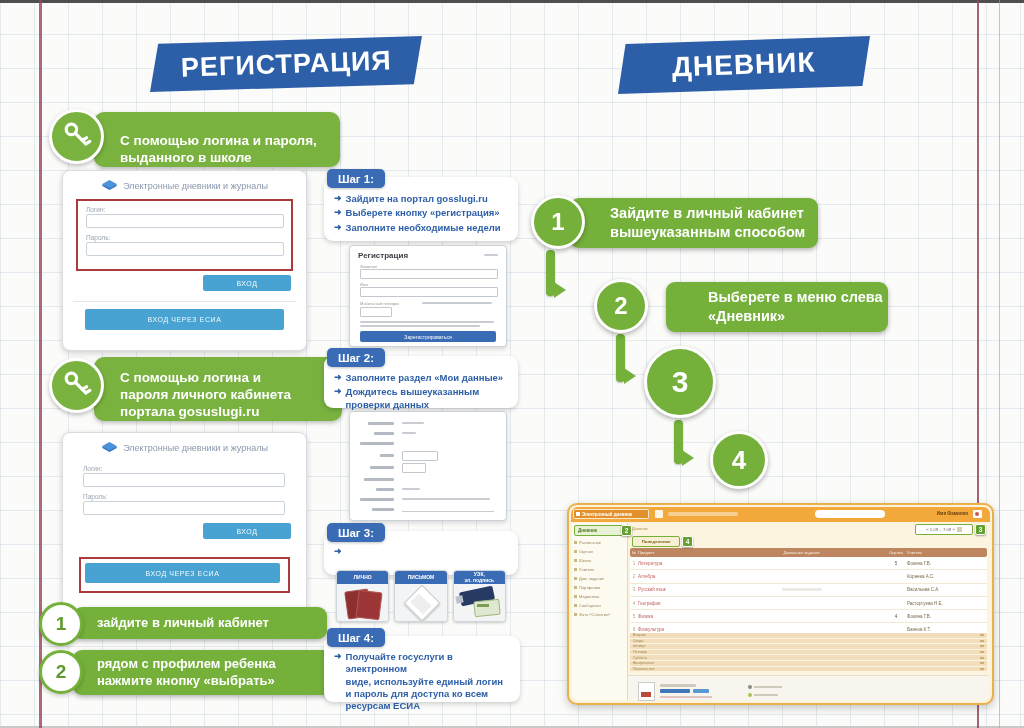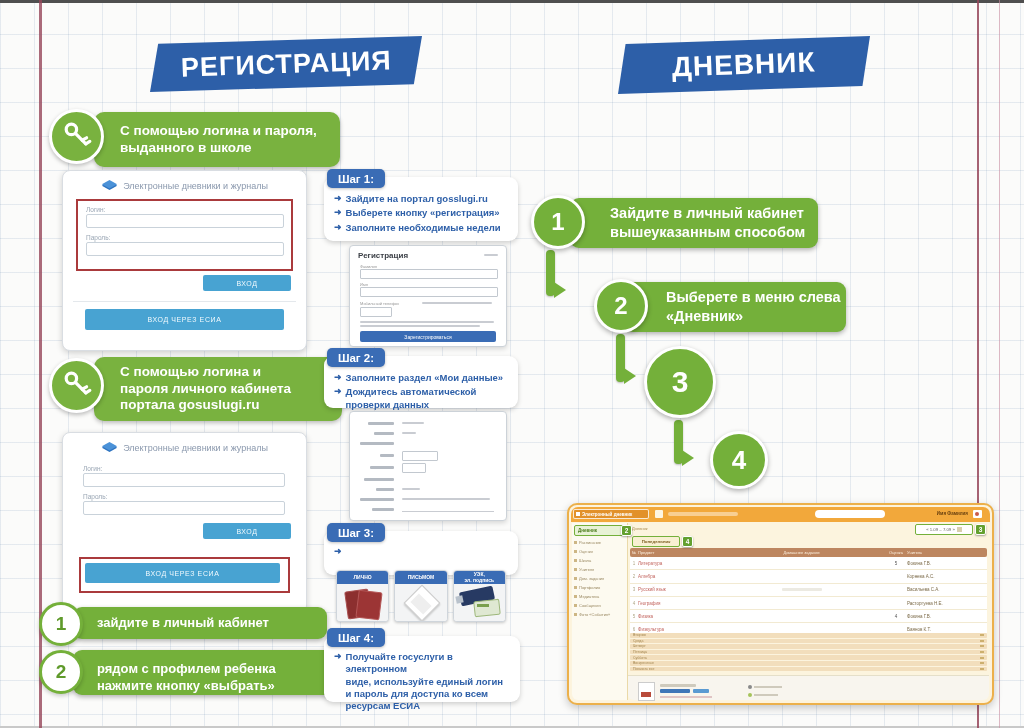--- a/index.html
+++ b/index.html
@@ -15,21 +15,21 @@
   .abs{position:absolute;}
   .pre{white-space:pre-line;}
   
   .topedge{left:0;top:0;width:1024px;height:3px;background:#4f4f4f;}
   .botedge{left:0;top:726px;width:1024px;height:2px;background:#c9c9c9;}
   .mline{top:0;height:728px;}
   
   .banner{background:#2d5fa8;color:#fff;font-weight:bold;display:flex;align-items:center;justify-content:center;letter-spacing:1px;clip-path:polygon(3% 14%,100% 0%,97% 86%,0% 100%);}
   .banner span{transform:rotate(-2deg);}
   
-  .gbox{background:#79b23f;border-radius:10px;color:#fff;font-weight:bold;box-shadow:0 2px 4px rgba(0,0,0,.25);display:flex;flex-direction:column;justify-content:center;}
+  .gbox{background:#79b23f;border-radius:10px;color:#fff;font-weight:bold;box-shadow:0 2px 4px rgba(0,0,0,.25);display:flex;flex-direction:column;justify-content:flex-end;}
   .kc{background:#79b23f;border:3px solid #fff;border-radius:50%;box-shadow:0 2px 4px rgba(0,0,0,.25);display:flex;align-items:center;justify-content:center;z-index:3;}
   .gcirc{background:#74b03a;border:3px solid #fff;border-radius:50%;box-shadow:0 2px 5px rgba(0,0,0,.3);color:#fff;font-weight:bold;display:flex;align-items:center;justify-content:center;z-index:3;}
   .wcirc{background:#fff;border:3px solid #74b03a;border-radius:50%;color:#5f9a2b;font-weight:bold;display:flex;align-items:center;justify-content:center;box-shadow:0 2px 4px rgba(0,0,0,.2);z-index:3;}
   .gbar{background:#74b03a;border-radius:9px;box-shadow:0 2px 5px rgba(0,0,0,.3);color:#fff;font-weight:bold;display:flex;flex-direction:column;justify-content:center;line-height:1.3;}
   
   .shot{background:#fff;border:1px solid #d9dde2;border-radius:8px;box-shadow:0 2px 6px rgba(0,0,0,.18);}
   .brandrow{position:absolute;left:0;right:0;display:flex;align-items:center;justify-content:center;gap:5px;color:#8a98ad;font-size:9px;}
   .rb{border:2px solid #aa3a3c;}
   .lbl{position:absolute;color:#9aa6b4;font-size:6.5px;}
   .inp{position:absolute;background:#fff;border:1px solid #c9d2da;border-radius:2px;height:12px;}
@@ -163,21 +163,21 @@
 
   <div class="abs wcirc" style="left:39px;top:602px;width:38px;height:38px;font-size:19px;">
     <span>1</span>
   </div>
   <div class="abs gbar" style="left:73px;top:607px;width:230px;height:32px;padding-left:24px;font-size:13px;">
     <span class="pre">зайдите в личный кабинет</span>
   </div>
   <div class="abs wcirc" style="left:39px;top:650px;width:38px;height:38px;font-size:19px;">
     <span>2</span>
   </div>
-  <div class="abs gbar" style="left:73px;top:650px;width:240px;height:45px;padding-left:24px;font-size:13px;justify-content:flex-end;">
+  <div class="abs gbar" style="left:73px;top:650px;width:240px;height:45px;padding-left:24px;font-size:13px;">
     <span class="pre">рядом с профилем ребенка
 нажмите кнопку «выбрать»</span>
   </div>
 
 
   <div class="abs tag" style="left:327px;top:169px;width:58px;height:19px;">Шаг 1:</div>
   <div class="abs scard" style="left:324px;top:177px;width:194px;height:64px;padding:16px 8px 4px 10px;box-sizing:border-box;">
     <div class="bullet">
         <span class="barrow">➜</span>
         <span class="pre">Зайдите на портал gosslugi.ru</span>
@@ -208,21 +208,21 @@
   </div>
 
   <div class="abs tag" style="left:327px;top:348px;width:58px;height:19px;">Шаг 2:</div>
   <div class="abs scard" style="left:324px;top:356px;width:194px;height:52px;padding:16px 8px 4px 10px;box-sizing:border-box;">
     <div class="bullet">
         <span class="barrow">➜</span>
         <span class="pre">Заполните раздел «Мои данные»</span>
       </div>
     <div class="bullet">
         <span class="barrow">➜</span>
-        <span class="pre">Дождитесь автоматической
+        <span class="pre">Дождитесь вышеуказанным
 проверки данных</span>
       </div>
   </div>
 
   <div class="abs mini" style="left:349px;top:411px;width:156px;height:108px;">
     <div class="glineL" style="left:18px;top:10px;width:26px;"></div>
       <div class="gline" style="left:52px;top:10px;width:22px;"></div>
     <div class="glineL" style="left:24px;top:20px;width:20px;"></div>
       <div class="gline" style="left:52px;top:20px;width:14px;"></div>
     <div class="glineL" style="left:10px;top:30px;width:34px;"></div>
@@ -297,21 +297,21 @@
 вышеуказанным способом</span>
   </div>
   <div class="abs arr" style="left:546px;top:250px;width:26px;height:52px;">
       <div class="vb" style="height:46px;"></div>
       <div class="hd" style="left:8px;top:32px;"></div>
     </div>
 
   <div class="abs gcirc" style="left:594px;top:279px;width:48px;height:48px;font-size:24px;">
       <span>2</span>
     </div>
-  <div class="abs gbar pre" style="left:624px;top:282px;width:222px;height:50px;padding-left:42px;font-size:14.5px;box-sizing:border-box;">
+  <div class="abs gbar pre" style="left:666px;top:282px;width:222px;height:50px;padding-left:42px;font-size:14.5px;box-sizing:border-box;">
     <span>Выберете в меню слева
 «Дневник»</span>
   </div>
   <div class="abs arr" style="left:616px;top:334px;width:26px;height:54px;">
       <div class="vb" style="height:48px;"></div>
       <div class="hd" style="left:8px;top:34px;"></div>
     </div>
 
   <div class="abs gcirc" style="left:644px;top:346px;width:66px;height:66px;font-size:30px;">
       <span>3</span>

